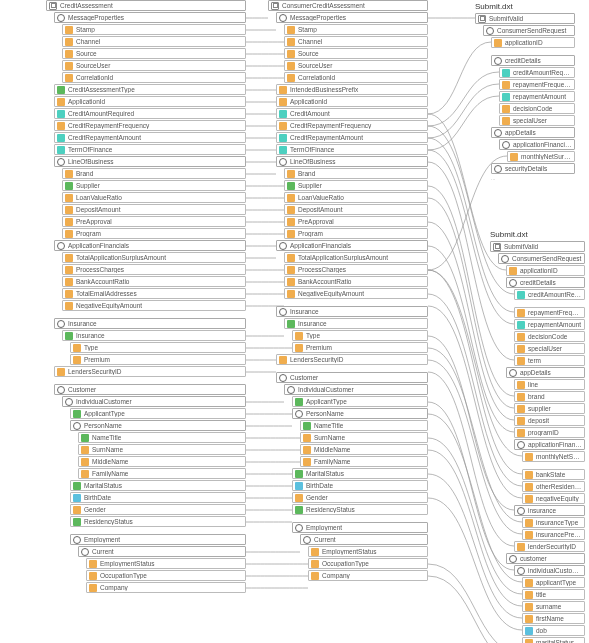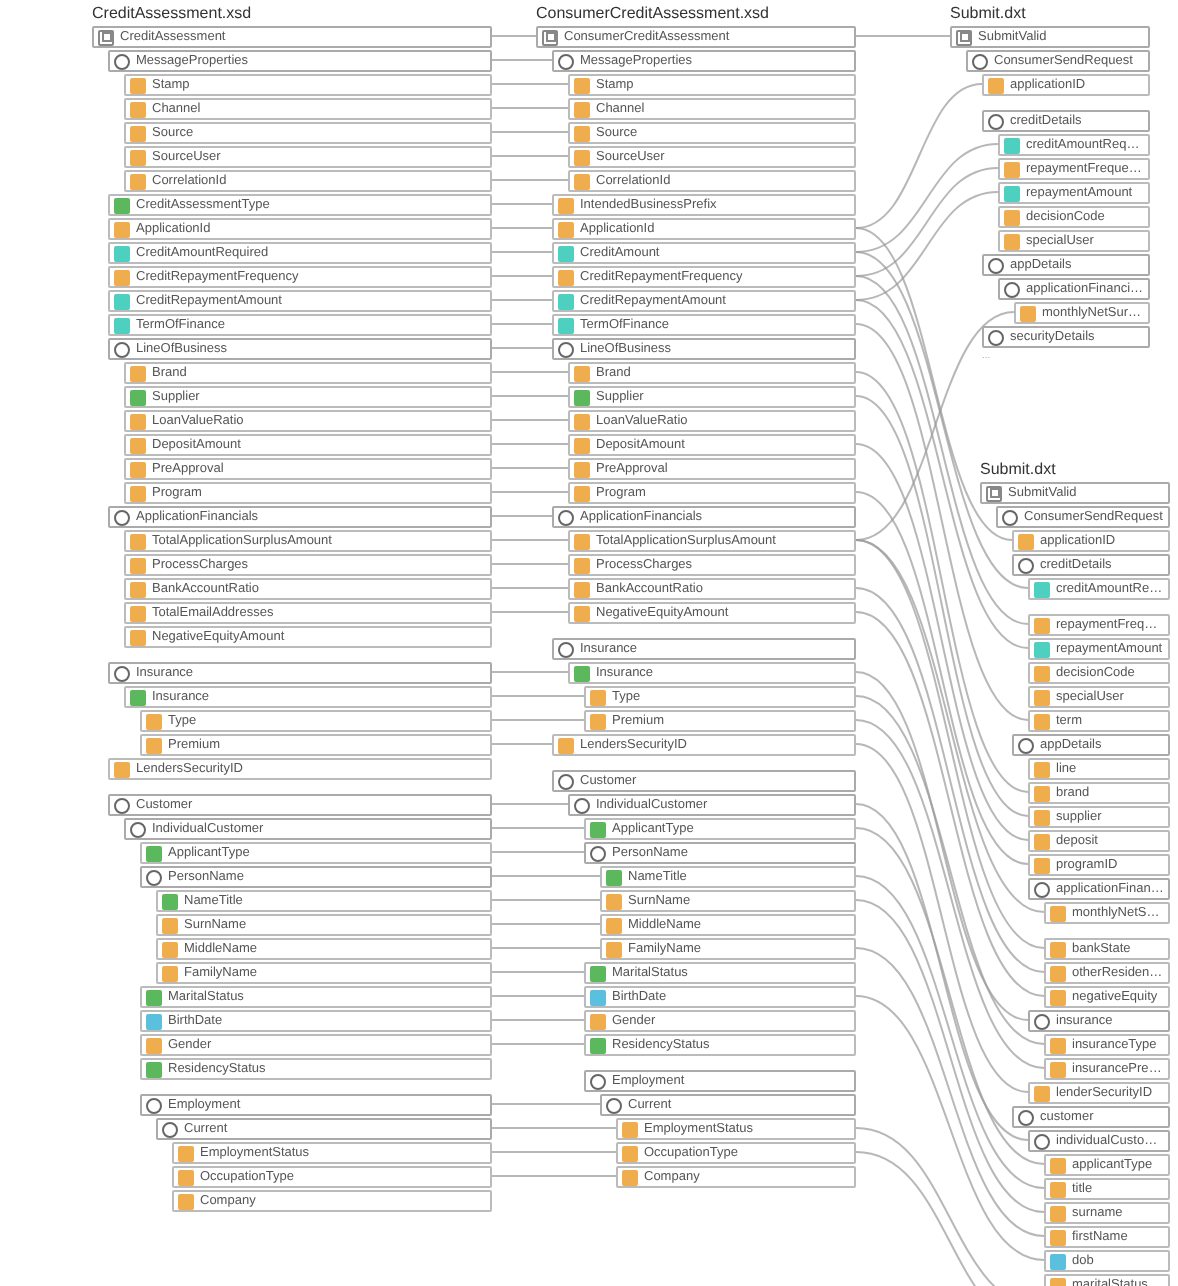--- a/index.html
+++ b/index.html
@@ -96,21 +96,20 @@
     <path d="M 428 414 C 475 414 475 582 522 582" stroke="#999" stroke-width="1" fill="none" opacity="0.7"></path>
     <path d="M 428 438 C 475 438 475 594 522 594" stroke="#999" stroke-width="1" fill="none" opacity="0.7"></path>
     <path d="M 428 450 C 475 450 475 606 522 606" stroke="#999" stroke-width="1" fill="none" opacity="0.7"></path>
     <path d="M 428 474 C 475 474 475 618 522 618" stroke="#999" stroke-width="1" fill="none" opacity="0.7"></path>
     <path d="M 428 498 C 475 498 475 630 522 630" stroke="#999" stroke-width="1" fill="none" opacity="0.7"></path>
     <path d="M 428 564 C 475 564 475 654 522 654" stroke="#999" stroke-width="1" fill="none" opacity="0.7"></path>
     <path d="M 428 576 C 475 576 475 666 522 666" stroke="#999" stroke-width="1" fill="none" opacity="0.7"></path>
   </svg>
 
 <div class="col" style="left: 46px; width: 200px;">
-    <div class="header">CreditAssessment.xsd</div>
     <div class="node group" style="margin-left: 0px;">
       <span class="ico i-root"></span>
       <span class="lbl">CreditAssessment</span>
     </div>
     <div class="node group" style="margin-left: 8px;">
       <span class="ico i-circle"></span>
       <span class="lbl">MessageProperties</span>
     </div>
     <div class="node" style="margin-left: 16px;">
       <span class="ico i-orange"></span>
@@ -294,21 +293,20 @@
     <div class="node" style="margin-left: 40px;">
       <span class="ico i-orange"></span>
       <span class="lbl">OccupationType</span>
     </div>
     <div class="node" style="margin-left: 40px;">
       <span class="ico i-orange"></span>
       <span class="lbl">Company</span>
     </div>
   </div>
 <div class="col" style="left: 268px; width: 160px;">
-    <div class="header">ConsumerCreditAssessment.xsd</div>
     <div class="node group" style="margin-left: 0px;">
       <span class="ico i-root"></span>
       <span class="lbl">ConsumerCreditAssessment</span>
     </div>
     <div class="node group" style="margin-left: 8px;">
       <span class="ico i-circle"></span>
       <span class="lbl">MessageProperties</span>
     </div>
     <div class="node" style="margin-left: 16px;">
       <span class="ico i-orange"></span>

